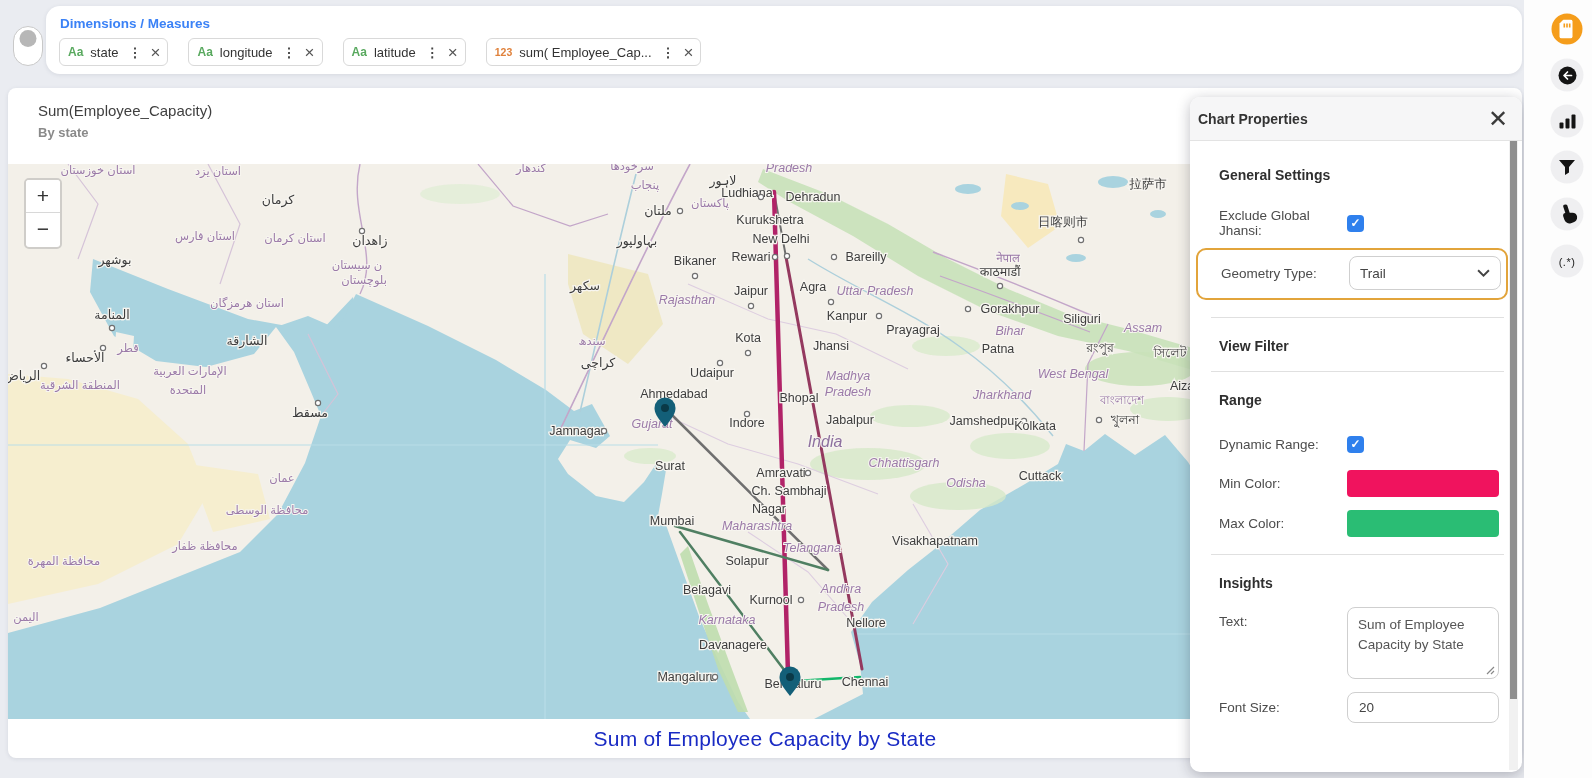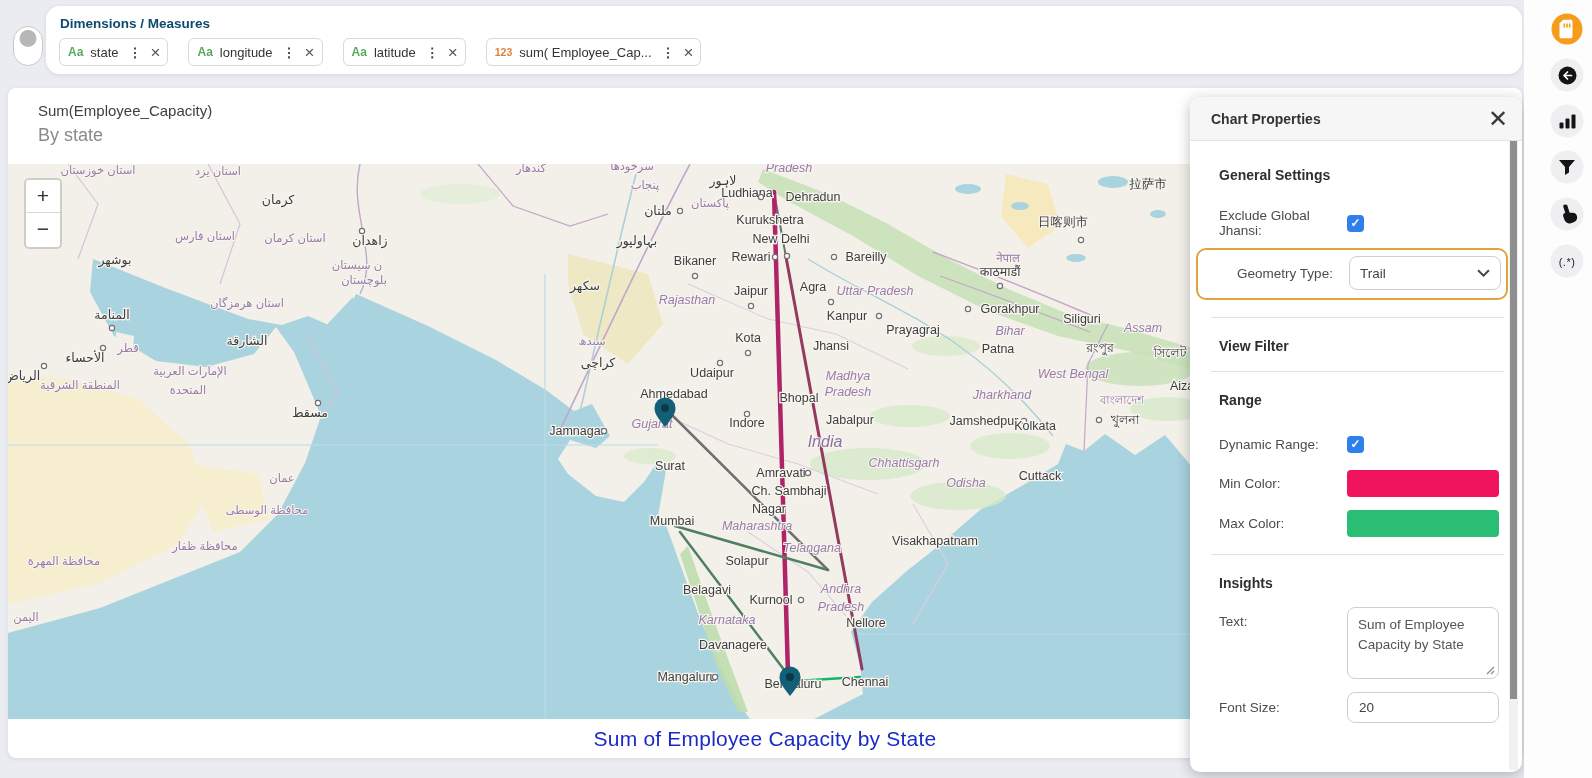--- a/index.html
+++ b/index.html
@@ -9,40 +9,40 @@
   
   .rightbar{position:absolute;top:0;right:0;width:68px;height:100%;background:#fdfdfd;}
   .rail-btn{position:absolute;left:43px;transform:translate(-50%,-50%);width:33px;height:33px;
             border-radius:50%;background:#efeff1;display:flex;align-items:center;justify-content:center;}
   .rail-btn.orange{background:#f59d1b;width:31px;height:31px;}
   .rail-regex{font-size:11px;color:#1c1c1c;letter-spacing:.5px;}
 
   
   .topbar{position:absolute;left:46px;top:6px;width:1476px;height:68px;background:#fff;
           border-radius:14px;box-shadow:0 1px 4px rgba(40,50,80,.10);}
-  .topbar-title{position:absolute;left:14px;top:10px;font-size:13.5px;font-weight:700;color:#0c4a6e;}
+  .topbar-title{position:absolute;left:14px;top:10px;font-size:13.5px;font-weight:700;color:#3b82f6;}
   .chips-row{position:absolute;left:13px;top:32px;display:flex;gap:20px;}
   .chip{display:flex;align-items:center;height:26px;border:1px solid #d9d9d9;border-radius:6px;
         background:#fff;padding:0 7px 0 8px;font-size:13px;color:#333;}
   .chip-prefix{color:#59a95f;font-size:12px;margin-right:7px;font-weight:700;}
   .chip-prefix.num{color:#e0823c;font-size:10.5px;}
   .chip-dots{margin-left:10px;color:#444;font-size:13px;font-weight:700;cursor:pointer;}
   .chip-x{margin-left:9px;color:#555;font-size:17px;line-height:1;cursor:pointer;}
 
   
   .vpill{position:absolute;left:13px;top:26px;width:28px;height:38px;border:1.5px solid #c9c9c9;
          border-radius:15px;background:#fff;}
   .vpill .knob{position:absolute;left:50%;top:3px;transform:translateX(-50%);width:17px;height:17px;
          border-radius:50%;background:#b7b7b7;}
 
   
   .mapcard{position:absolute;left:8px;top:88px;width:1514px;height:670px;background:#fff;
            border-radius:8px;box-shadow:0 1px 4px rgba(40,50,80,.10);overflow:hidden;}
   .mc-title{position:absolute;left:30px;top:14px;font-size:15px;color:#3f3f3f;font-weight:500;}
-  .mc-sub{position:absolute;left:30px;top:37px;font-size:18px;color:#8a8a8a;}
+  .mc-sub{position:absolute;left:30px;top:37px;font-size:13px;color:#8a8a8a;font-weight:bold;}
   .mapwrap{position:absolute;left:0;top:76px;width:1514px;height:555px;overflow:hidden;background:#f3f0e9;}
   .mapwrap svg{display:block;width:100%;height:100%;}
   .zoomctl{position:absolute;left:16px;top:90px;width:34px;height:67px;background:#fff;
            border:2px solid #cfcdc9;border-radius:5px;z-index:5;overflow:hidden;}
   .zbtn{width:100%;height:32px;display:flex;align-items:center;justify-content:center;
         font-size:21px;color:#333;background:#fff;cursor:pointer;}
   .zbtn.first{border-bottom:1px solid #d8d8d8;}
   .caption{position:absolute;left:0;right:0;bottom:7px;text-align:center;font-size:21px;
            font-weight:500;letter-spacing:.2px;}
 
@@ -50,34 +50,34 @@
   text{font-family:"Liberation Sans","DejaVu Sans",sans-serif;}
   .ml-ct{font-size:12.5px;fill:#3d3d3d;paint-order:stroke;stroke:#f7f5f0;stroke-width:2.5px;text-anchor:middle;}
   .ml-st{font-size:12.5px;fill:#9b7aa8;font-style:italic;paint-order:stroke;stroke:#f7f5f0;stroke-width:2px;text-anchor:middle;}
   .ml-cn{font-size:16px;fill:#8d6f9e;font-style:italic;paint-order:stroke;stroke:#f7f5f0;stroke-width:2px;text-anchor:middle;}
   .ml-rg{font-size:11.5px;fill:#9b7aa8;paint-order:stroke;stroke:#f7f5f0;stroke-width:2px;text-anchor:middle;}
 
   
   .panel{position:absolute;left:1190px;top:97px;width:332px;height:675px;background:#fff;
          border-radius:10px;box-shadow:0 3px 14px rgba(20,20,40,.28);overflow:hidden;}
   .panel-h{height:43px;background:#f6f6f7;border-bottom:1px solid #e3e3e3;display:flex;
-           align-items:center;padding:0 14px 0 21px;}
+           align-items:center;padding:0 14px 0 8px;}
   .panel-h .t{font-size:14px;font-weight:700;color:#333;}
   .panel-close{margin-left:auto;font-size:24px;color:#3a3a3a;line-height:1;cursor:pointer;font-weight:300;}
   .panel-b{padding:6px 26px 0 29px;font-size:13.5px;color:#4c4c4c;}
   .sec{font-size:14px;font-weight:700;color:#2f2f2f;margin:20px 0 0;}
   .p-row{display:flex;align-items:center;margin-top:25px;min-height:22px;}
   .p-row label{flex:0 0 128px;}
   .ctl{margin-left:auto;width:152px;display:flex;align-items:center;}
   .cbx{width:17px;height:17px;border-radius:4px;display:flex;align-items:center;justify-content:center;
        color:#fff;font-size:12px;font-weight:700;cursor:pointer;}
   .select{width:152px;height:34px;border:1px solid #cfcfcf;border-radius:8px;background:#fff;
           display:flex;align-items:center;padding:16px 10px;box-sizing:border-box;color:#444;cursor:pointer;}
   .select svg{margin-left:auto;}
-  .hl{border:2px solid #e2a43b;border-radius:10px;margin:10px -12px 13px -23px;padding:6px 12px 8px 23px;text-align:center;}
+  .hl{border:2px solid #e2a43b;border-radius:10px;margin:10px -12px 13px -23px;padding:6px 12px 8px 23px;}
   .hl .p-row{margin-top:0;}
   .pdiv{border:none;border-top:1px solid #e0e0e0;margin:17px -8px 0 -8px;}
   .swatch{width:152px;height:27px;border-radius:4px;cursor:pointer;}
   .txtarea{width:152px;height:72px;border:1px solid #cfcfcf;border-radius:8px;box-sizing:border-box;
            padding:7px 10px;font-size:13.5px;color:#555;line-height:1.45;position:relative;cursor:text;}
   .txtarea .rz{position:absolute;right:3px;bottom:3px;}
   .tinput{width:152px;height:31px;border:1px solid #cfcfcf;border-radius:8px;box-sizing:border-box;
           display:flex;align-items:center;padding:0 11px;color:#444;cursor:text;}
   .p-row.top{align-items:flex-start;}
   .p-row.top label{margin-top:7px;}

